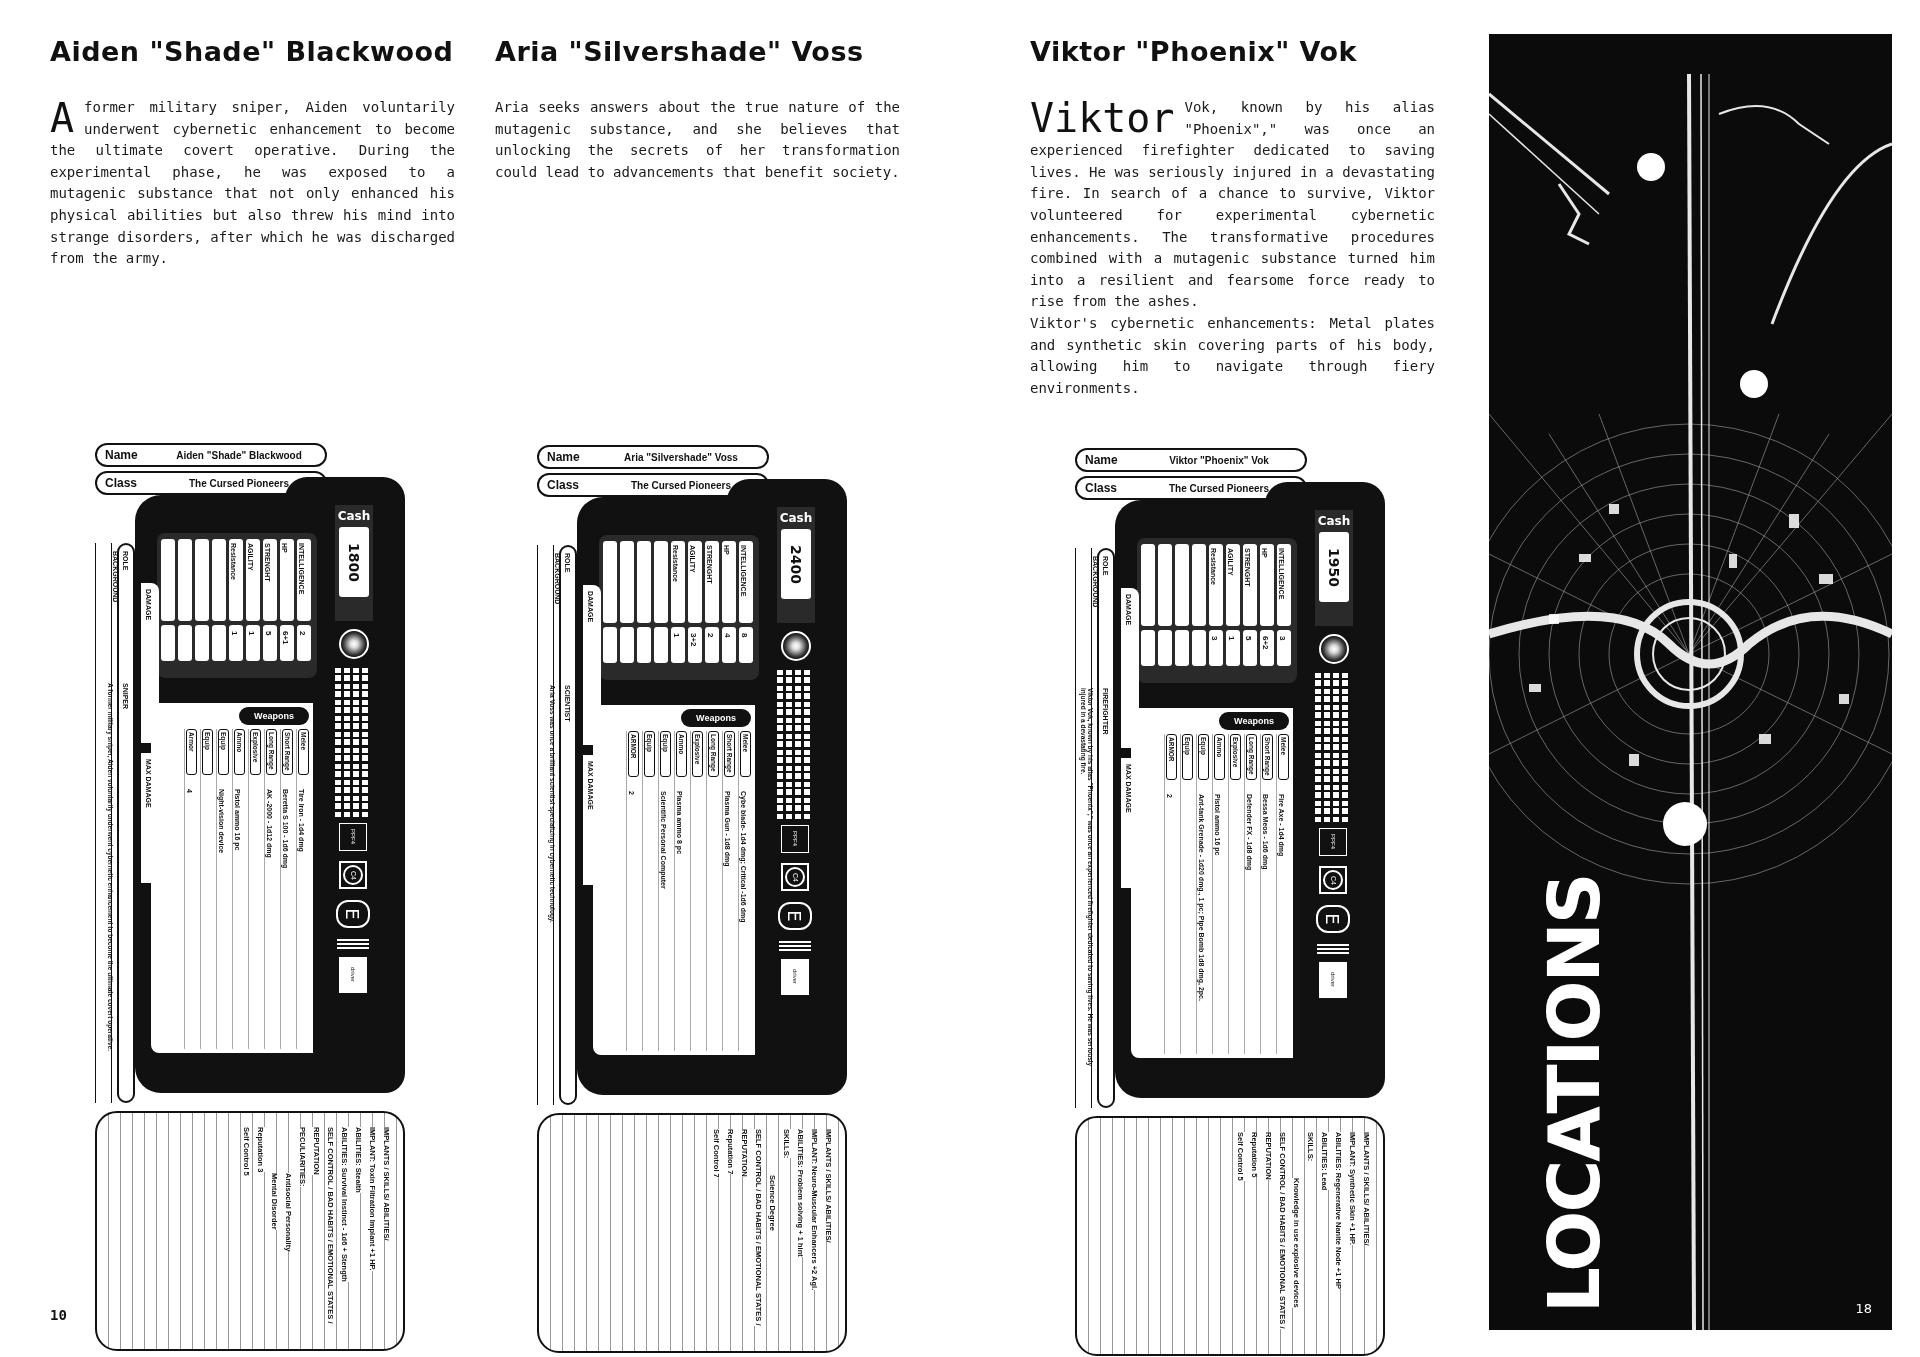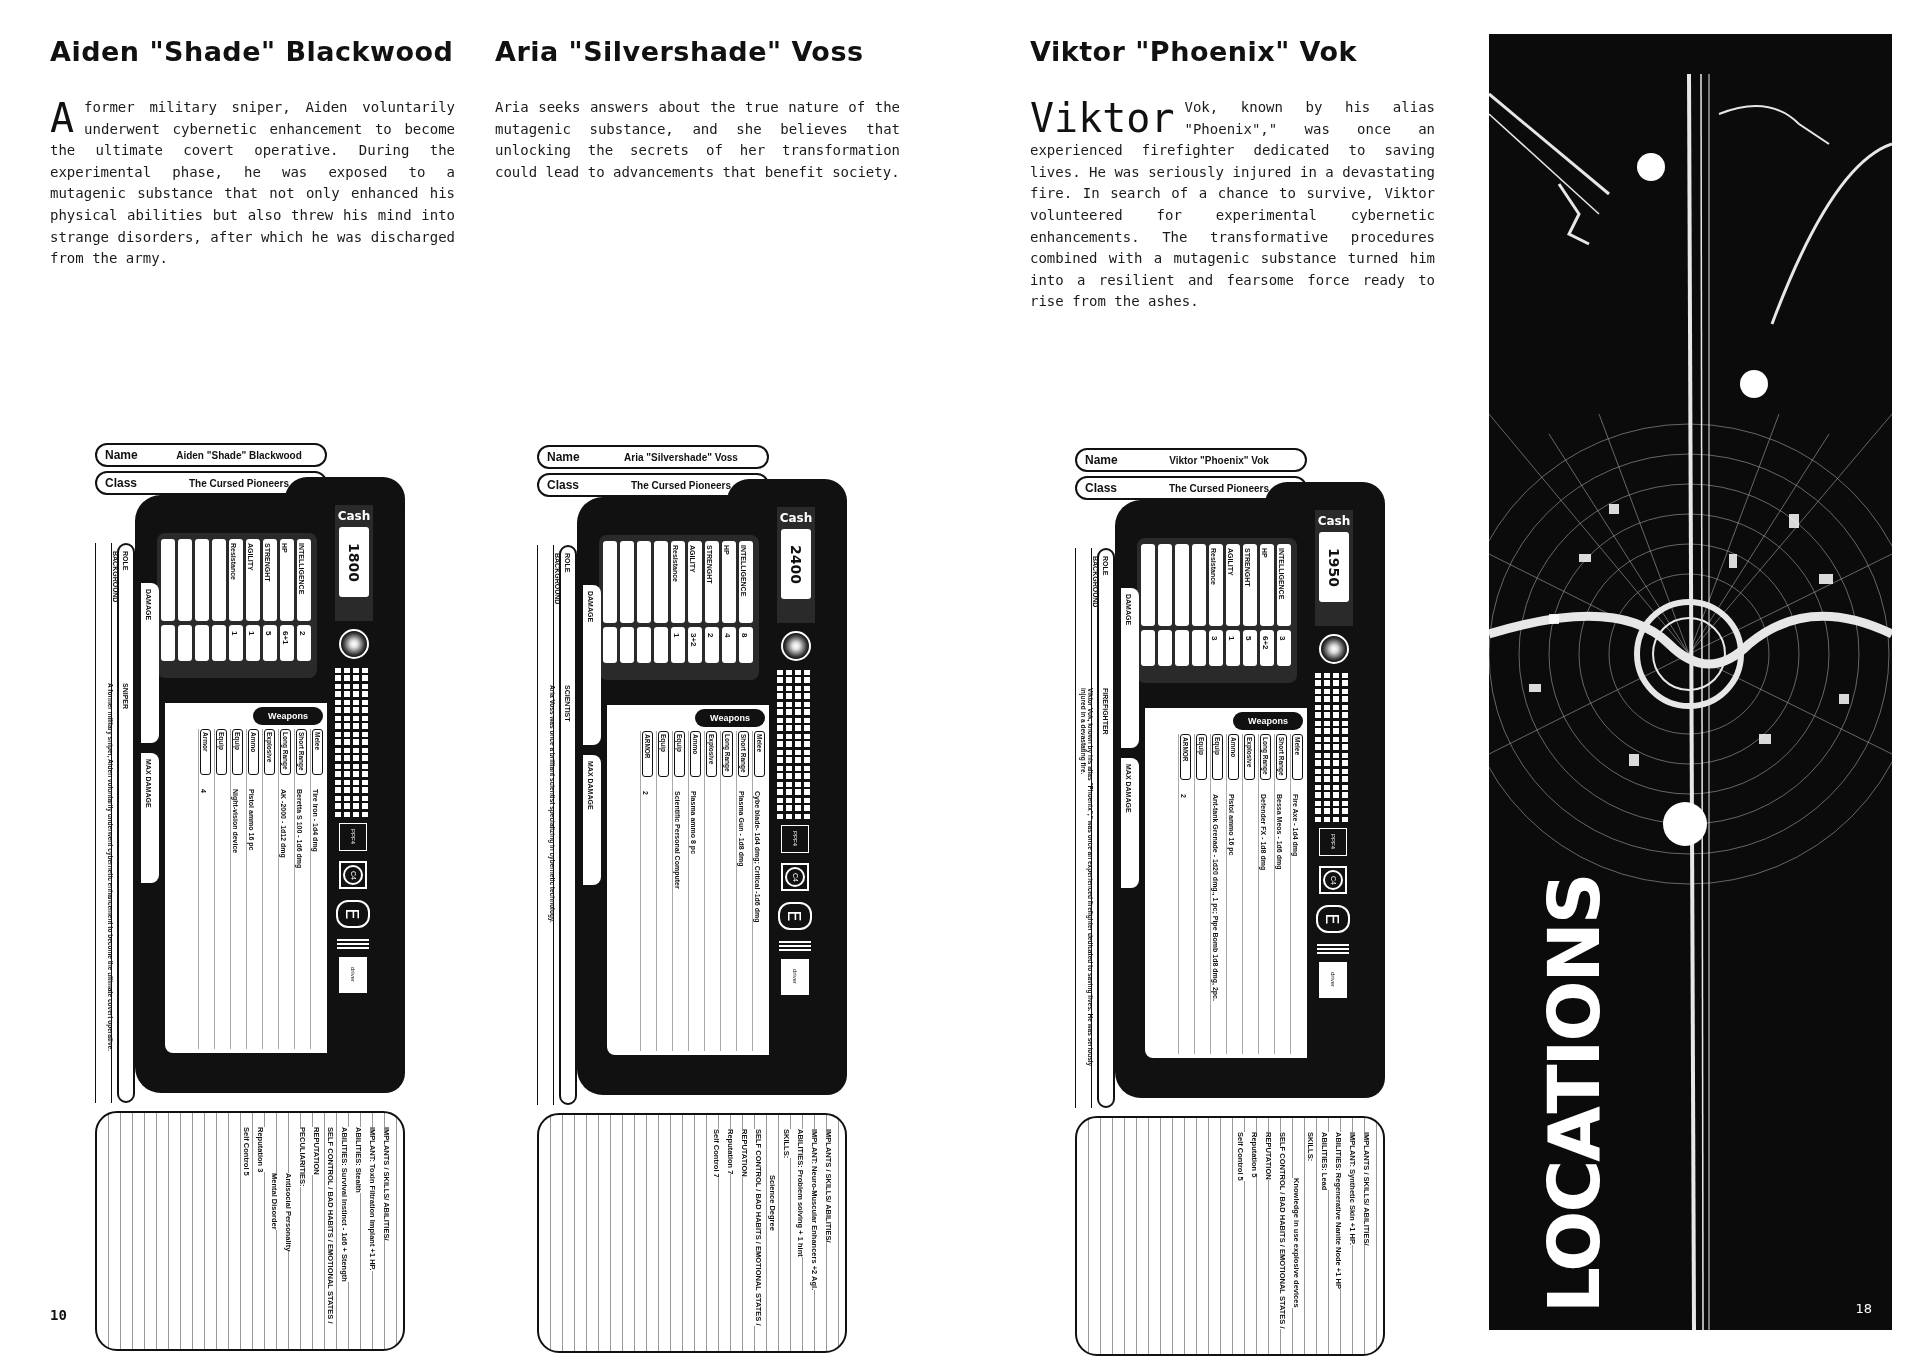--- a/index.html
+++ b/index.html
@@ -41,21 +41,21 @@
   .chip { position: absolute; left: 244px; top: 380px; width: 28px; height: 28px; border: 1px solid #fff; color: #fff; font-size: 6px; font-family: "Liberation Sans", sans-serif; display: flex; align-items: center; justify-content: center; writing-mode: vertical-rl; }
   .c4 { position: absolute; left: 244px; top: 418px; width: 28px; height: 28px; border: 2px solid #fff; display: flex; align-items: center; justify-content: center; }
   .c4 span { width: 20px; height: 20px; border-radius: 50%; border: 2px solid #fff; color: #fff; font-size: 7px; font-family: "Liberation Sans", sans-serif; display: flex; align-items: center; justify-content: center; writing-mode: vertical-rl; }
   .e-icon { position: absolute; left: 244px; top: 454px; width: 28px; height: 34px; border: 2px solid #fff; border-radius: 12px; color: #fff; display:flex; align-items:center; justify-content:center; font-size: 18px; font-family: "DejaVu Sans", sans-serif; transform: rotate(90deg); }
   .bars { position: absolute; left: 242px; top: 496px; width: 32px; height: 10px; border-top: 2px solid #fff; border-bottom: 2px solid #fff; }
   .bars::after { content: ""; position: absolute; top: 2px; left: 0; right: 0; border-top: 2px solid #fff; }
   .driver { position: absolute; left: 244px; top: 514px; width: 28px; height: 36px; background: #fff; font-size: 6px; display:flex; align-items:center; justify-content:center; writing-mode: vertical-rl; font-family: "Liberation Sans", sans-serif; }
 
   .dmg { position: absolute; left: 46px; width: 18px; background: #fff; border-radius: 0 8px 8px 0; font-family: "Liberation Sans", sans-serif; font-size: 7px; font-weight: bold; }
   .dmg span { writing-mode: vertical-rl; display:block; padding-top: 6px; padding-left: 4px; }
-  .weapons { position: absolute; left: 70px; top: 260px; width: 162px; height: 350px; background: #fff; border-radius: 0 0 0 8px; }
+  .weapons { position: absolute; left: 56px; top: 260px; width: 162px; height: 350px; background: #fff; border-radius: 0 0 0 8px; }
   .w-head { position: absolute; top: 4px; right: 4px; height: 18px; width: 70px; background: #111; color: #fff; border-radius: 10px; font-family: "Liberation Sans", sans-serif; font-size: 9px; font-weight: bold; display: flex; align-items: center; justify-content: center; }
   .w-col { position: absolute; top: 26px; width: 13px; height: 320px; border-left: 1px solid #aaa; }
   .w-tag { position: absolute; top: 0; left: 1px; width: 11px; height: 46px; border: 1px solid #111; border-radius: 3px; writing-mode: vertical-rl; font-family: "Liberation Sans", sans-serif; font-size: 6.5px; font-weight: bold; display:flex; align-items: center; padding-top: 2px; overflow: hidden; }
   .w-val { position: absolute; top: 60px; left: 1px; writing-mode: vertical-rl; font-family: "Liberation Sans", sans-serif; font-size: 7px; font-weight: bold; white-space: nowrap; }
 
   .side { position: absolute; left: 0; top: 100px; width: 48px; height: 560px; }
   .side-line { position: absolute; top: 0; height: 560px; border-left: 1px solid #111; }
   .role-pill { position: absolute; left: 22px; top: 0; width: 18px; height: 560px; border: 2px solid #111; border-radius: 10px; }
   .side-txt { position: absolute; writing-mode: vertical-rl; font-family: "Liberation Sans", sans-serif; font-size: 7px; font-weight: bold; white-space: nowrap; }
 
@@ -83,20 +83,21 @@
   <h2 class="col-title">Aria "Silvershade" Voss</h2>
   <div class="col-body">
     <p class="para">Aria seeks answers about the true nature of the mutagenic substance, and she believes that unlocking the secrets of her transformation could lead to advancements that benefit society.</p>
   </div>
 </section>
 
 <section class="col" style="left:1030px; width:405px;">
   <h2 class="col-title">Viktor "Phoenix" Vok</h2>
   <div class="col-body">
     <p class="para"><span class="dropcap">Viktor</span><span>Vok, known by his alias "Phoenix"," was once an experienced firefighter dedicated to saving lives. He was seriously injured in a devastating fire. In search of a chance to survive, Viktor volunteered for experimental cybernetic enhancements. The transformative procedures combined with a mutagenic substance turned him into a resilient and fearsome force ready to rise from the ashes.</span></p>
+    <p class="para" style="clear:both;">Viktor's cybernetic enhancements: Metal plates and synthetic skin covering parts of his body, allowing him to navigate through fiery environments.</p>
   </div>
 </section>
 
 <div id="sheets">
     <div class="sheet" style="left: 95px; top: 443px;">
     <div class="pill" style="top:0;">
       <span class="lbl">Name</span>
       <span class="val">Aiden "Shade" Blackwood</span>
     </div>
     <div class="pill" style="top:28px;">

